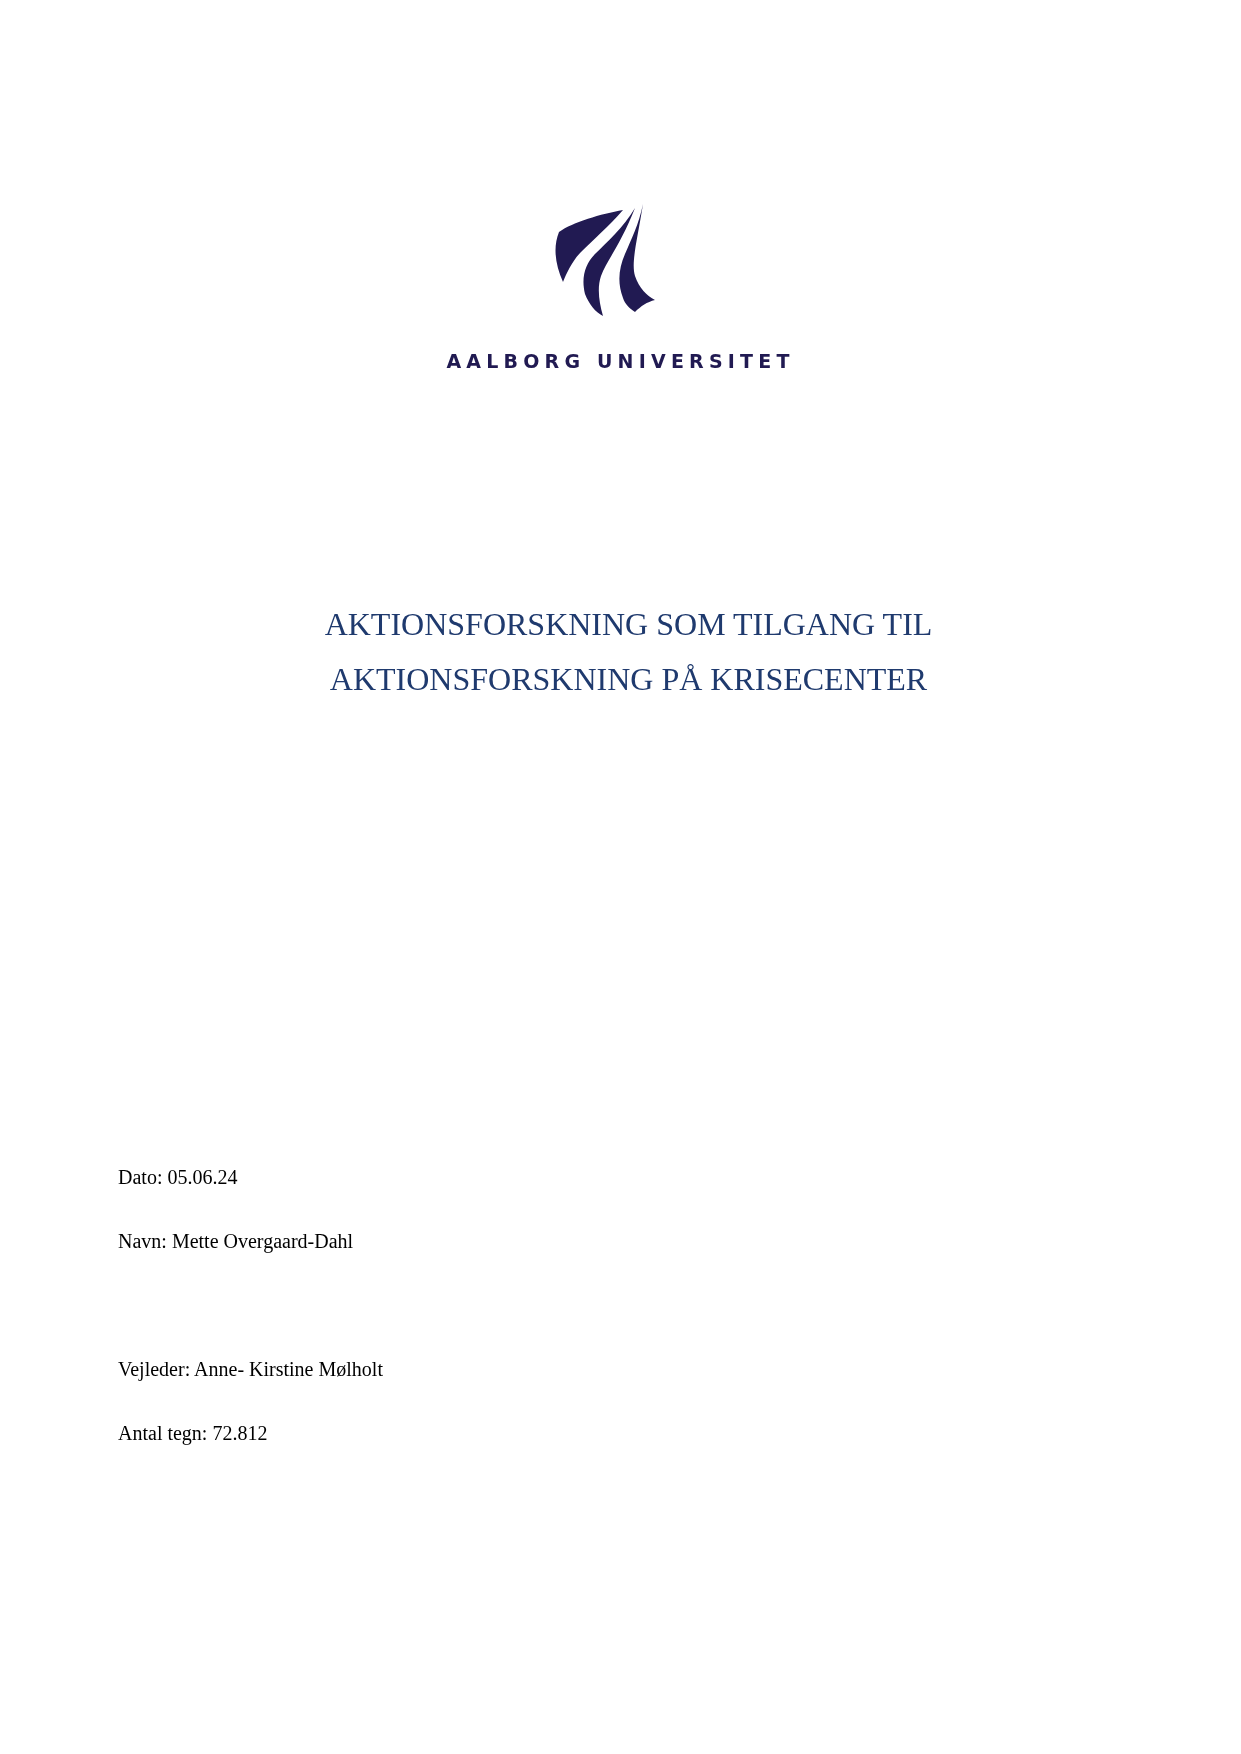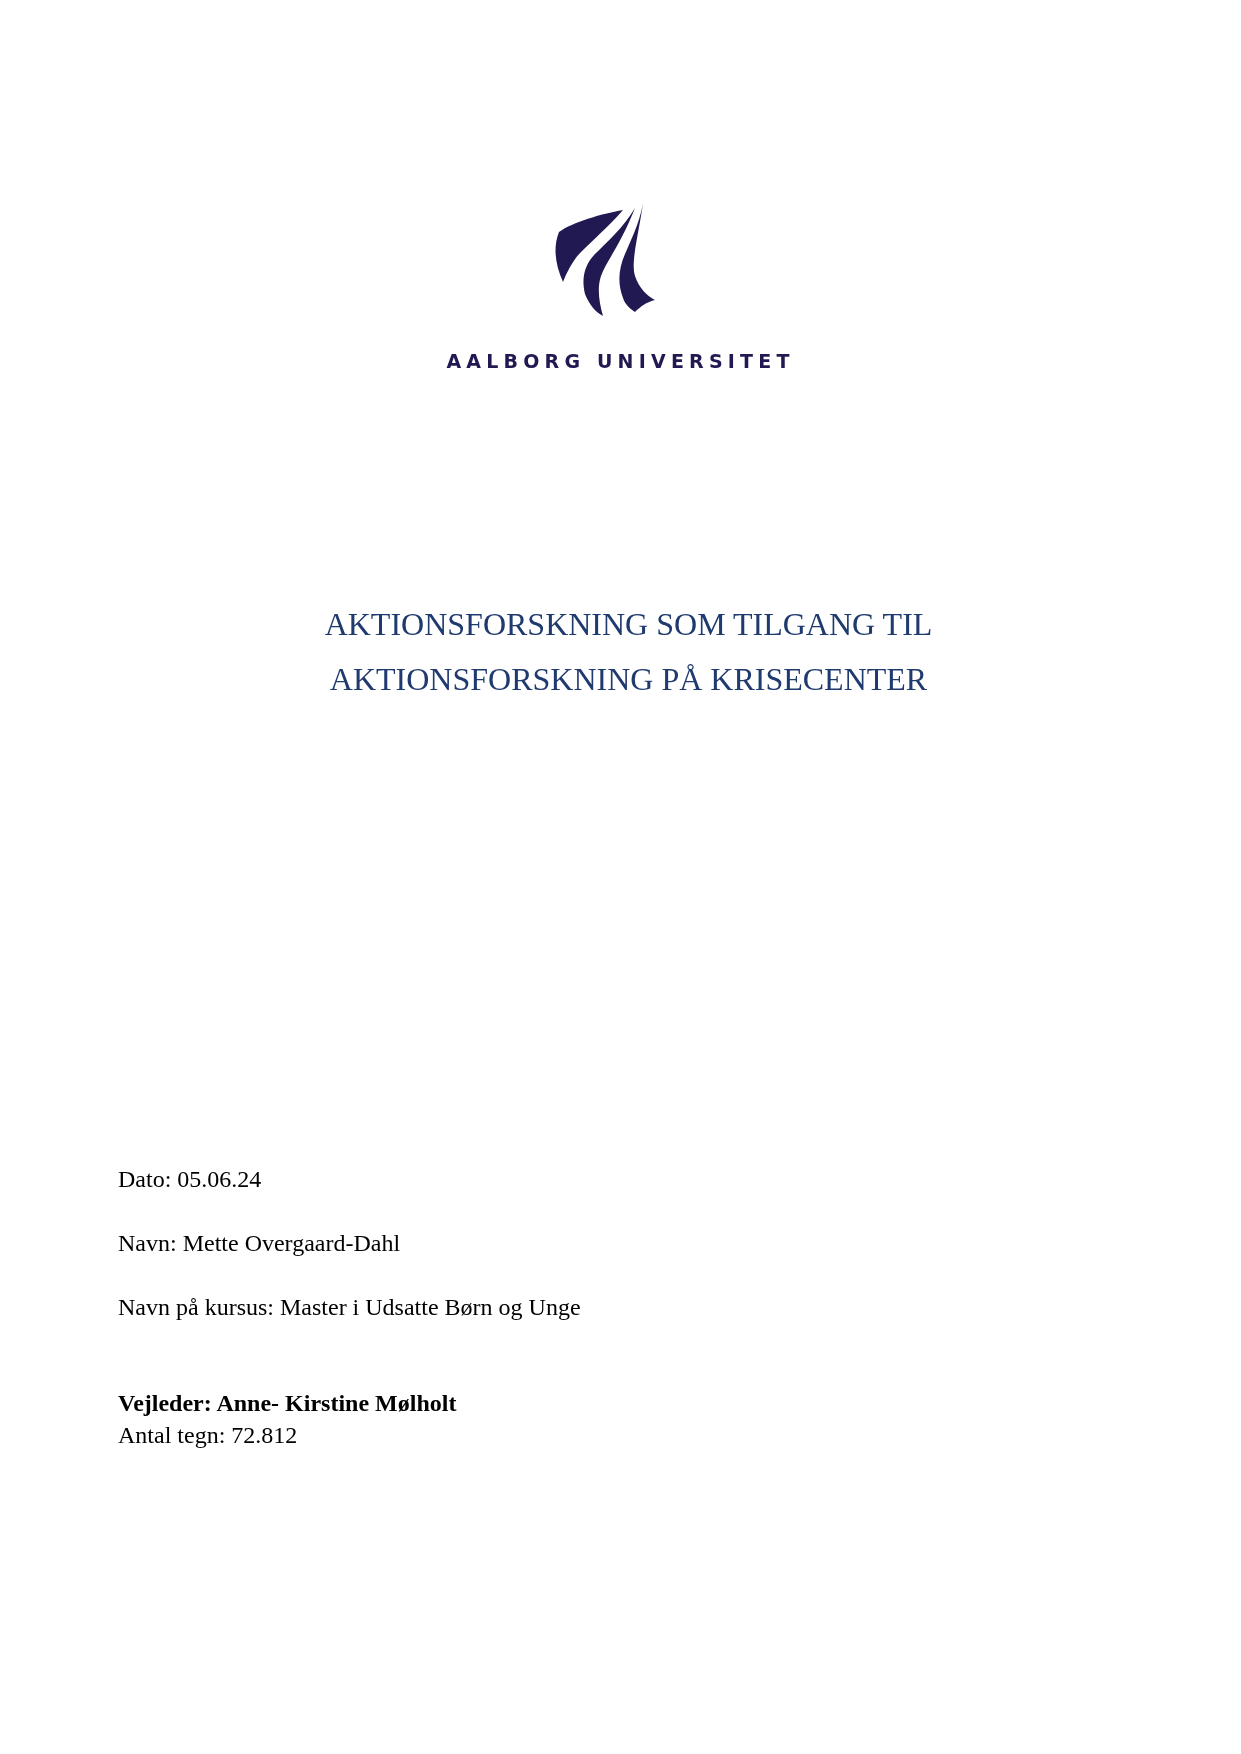--- a/index.html
+++ b/index.html
@@ -51,21 +51,21 @@
       font-size: 32px;
       color: #1f3a6e;
       white-space: nowrap;
     }
     .title.line1 { top: 606px; }
     .title.line2 { top: 661px; }
     .meta {
       position: absolute;
       left: 118px;
       font-family: "Liberation Serif", "DejaVu Serif", serif;
-      font-size: 24px;
+      font-size: 20px;
       color: #000000;
       white-space: nowrap;
     }
   </style>
 </head>
 <body>
 
 <div class="page">
 
   <div class="logo">
@@ -79,17 +79,16 @@
     </svg>
   </div>
 
   <div class="wordmark">AALBORG UNIVERSITET</div>
 
   <div class="title line1">AKTIONSFORSKNING SOM TILGANG TIL</div>
   <div class="title line2">AKTIONSFORSKNING PÅ KRISECENTER</div>
 
   <div class="meta" style="top:1166px;">Dato: 05.06.24</div>
   <div class="meta" style="top:1230px;text-align:center;">Navn: Mette Overgaard-Dahl</div>
-  <div class="meta" style="top:1294px;">Navn på kursus: Master i Udsatte Børn og Unge</div>
-  <div class="meta" style="top:1390px;font-weight:bold;">Vejleder: Anne- Kirstine Mølholt</div>
+  <div class="meta" style="top:1358px;">Vejleder: Anne- Kirstine Mølholt</div>
   <div class="meta" style="top:1422px;">Antal tegn: 72.812</div>
 
 </div>
 
 </body></html>

